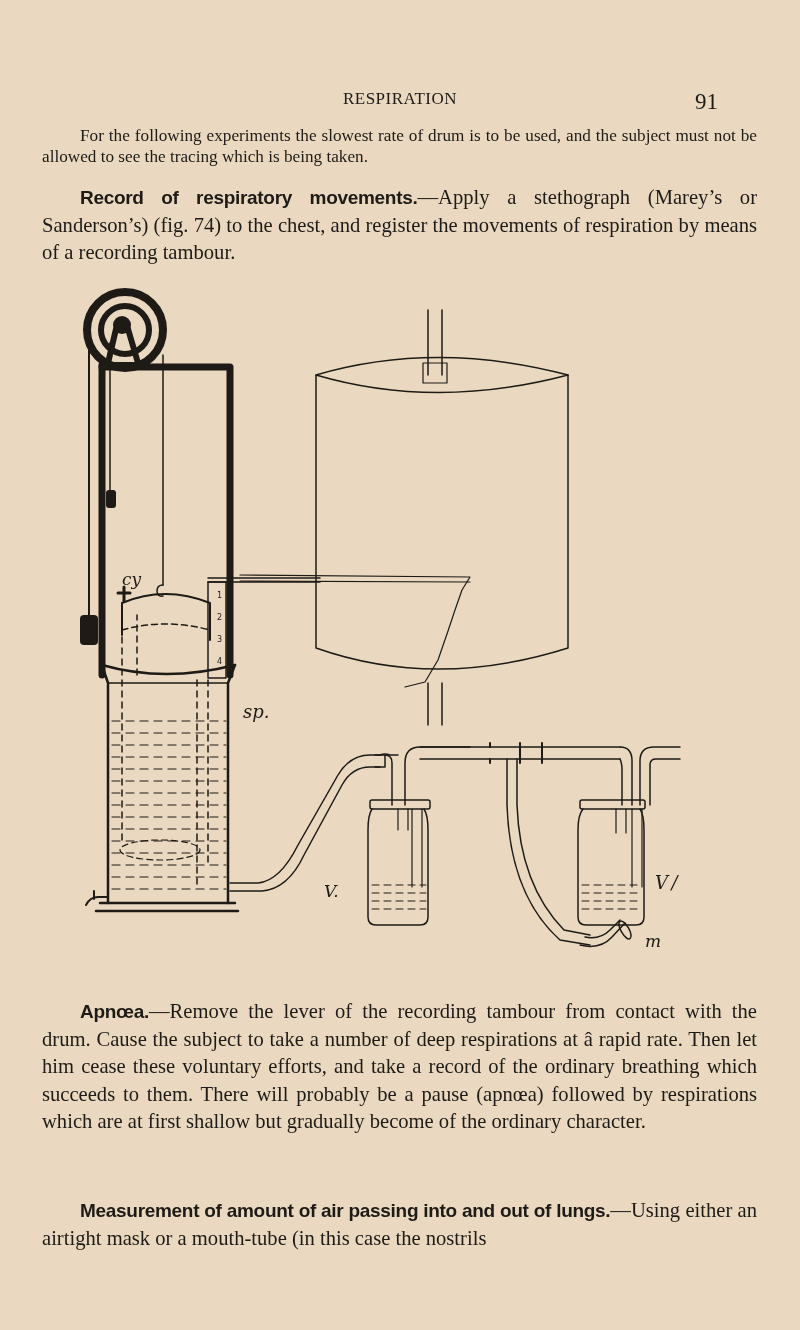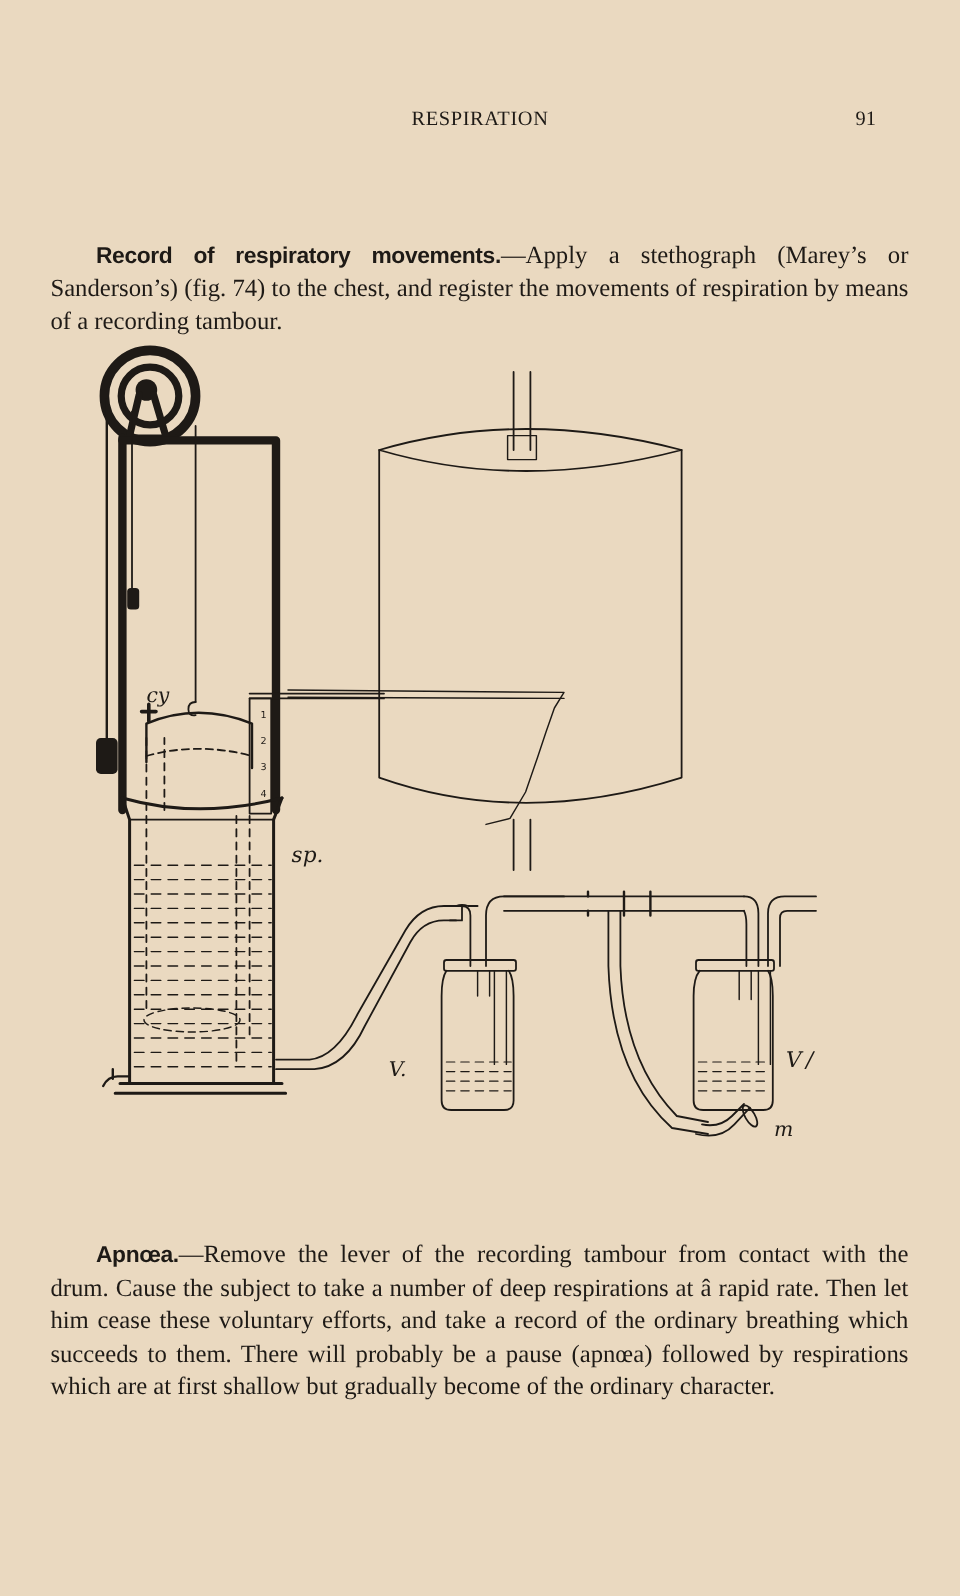--- a/index.html
+++ b/index.html
@@ -6,45 +6,46 @@
   body {
     width: 800px; height: 1330px;
     background: #ead9c0;
     position: relative; overflow: hidden;
     font-family: "DejaVu Serif", "Liberation Serif", serif;
     color: #1e1a16;
   }
   .page { position: absolute; left: 0; top: 0; width: 800px; height: 1330px; }
   .running-head { position: absolute; top: 89px; left: 0; width: 800px; height: 24px; }
   .running-title { position: absolute; left: 0; width: 800px; text-align: center; font-family: "Liberation Serif", serif; font-size: 17px; letter-spacing: 0.5px; }
-  .page-number { position: absolute; right: 70px; font-family: "Liberation Serif", serif; font-size: 17px; }
+  .page-number { position: absolute; right: 82px; font-family: "Liberation Serif", serif; font-size: 23px; }
   .para { position: absolute; left: 42px; width: 715px; font-family: "Liberation Serif", serif; text-align: justify; }
   .p-small { top: 126px; font-size: 17.2px; line-height: 20.5px; text-indent: 38px; }
   .p-body { font-size: 20.6px; line-height: 27.5px; }
-  .p1 { top: 200px; text-indent: 38px; }
-  .p2 { top: 1033px; text-indent: 38px; }
+  .p1 { top: 184px; text-indent: 38px; }
+  .p2 { top: 998px; text-indent: 38px; }
   .p3 { top: 1197px; text-indent: 38px; }
   .bold-head { font-family: "Liberation Sans", sans-serif; font-weight: bold; font-size: 19px; letter-spacing: -0.3px; }
   .caption { position: absolute; top: 966px; left: 42px; width: 690px; font-family: "Liberation Serif", serif; font-size: 11.6px; line-height: 16.5px; letter-spacing: 0.3px; text-transform: uppercase; }
   .caption .first { padding-left: 0; }
   .caption .indent { padding-left: 29px; display: block; }
   .caption i { text-transform: none; font-size: 13px; }
   .figure { position: absolute; left: 80px; top: 285px; width: 640px; height: 675px; }
   .lbl { font-family: "DejaVu Serif", serif; font-style: italic; fill: #1e1a16; }
 </style>
 </head>
 <body>
 
 <div class="page">
 
   <div class="running-head">
     <div class="running-title">RESPIRATION</div>
     <div class="page-number">91</div>
   </div>
 
+  <p class="para p-small" style="margin:0">For the following experiments the slowest rate of drum is to be used, and the subject must not be allowed to see the tracing which is being taken.</p>
 
   <p class="para p-body p1" style="margin:0">
     <span class="bold-head">Record of respiratory movements.</span><span>—</span><span>Apply a stethograph (Marey’s or Sanderson’s) (fig. 74) to the chest, and register the movements of respiration by means of a recording tambour.</span>
   </p>
 
   <div class="figure">
     <svg width="640" height="675" viewBox="0 0 640 675" xmlns="http://www.w3.org/2000/svg">
       <g fill="none" stroke="#1e1a16" stroke-linecap="round" stroke-linejoin="round">
 
         <g>
@@ -179,14 +180,17 @@
     </svg>
   </div>
 
   <div class="caption">
   </div>
 
   <p class="para p-body p2" style="margin:0">
     <span class="bold-head">Apnœa.</span><span>—</span><span>Remove the lever of the recording tambour from contact with the drum. Cause the subject to take a number of deep respirations at â rapid rate. Then let him cease these voluntary efforts, and take a record of the ordinary breathing which succeeds to them. There will probably be a pause (apnœa) followed by respirations which are at first shallow but gradually become of the ordinary character.</span>
   </p>
 
+  <p class="para p-body p3" style="margin:0">
+    <span class="bold-head">Measurement of amount of air passing into and out of lungs.</span><span>—</span><span>Using either an airtight mask or a mouth-tube (in this case the nostrils</span>
+  </p>
 
 </div>
 
 </body></html>

